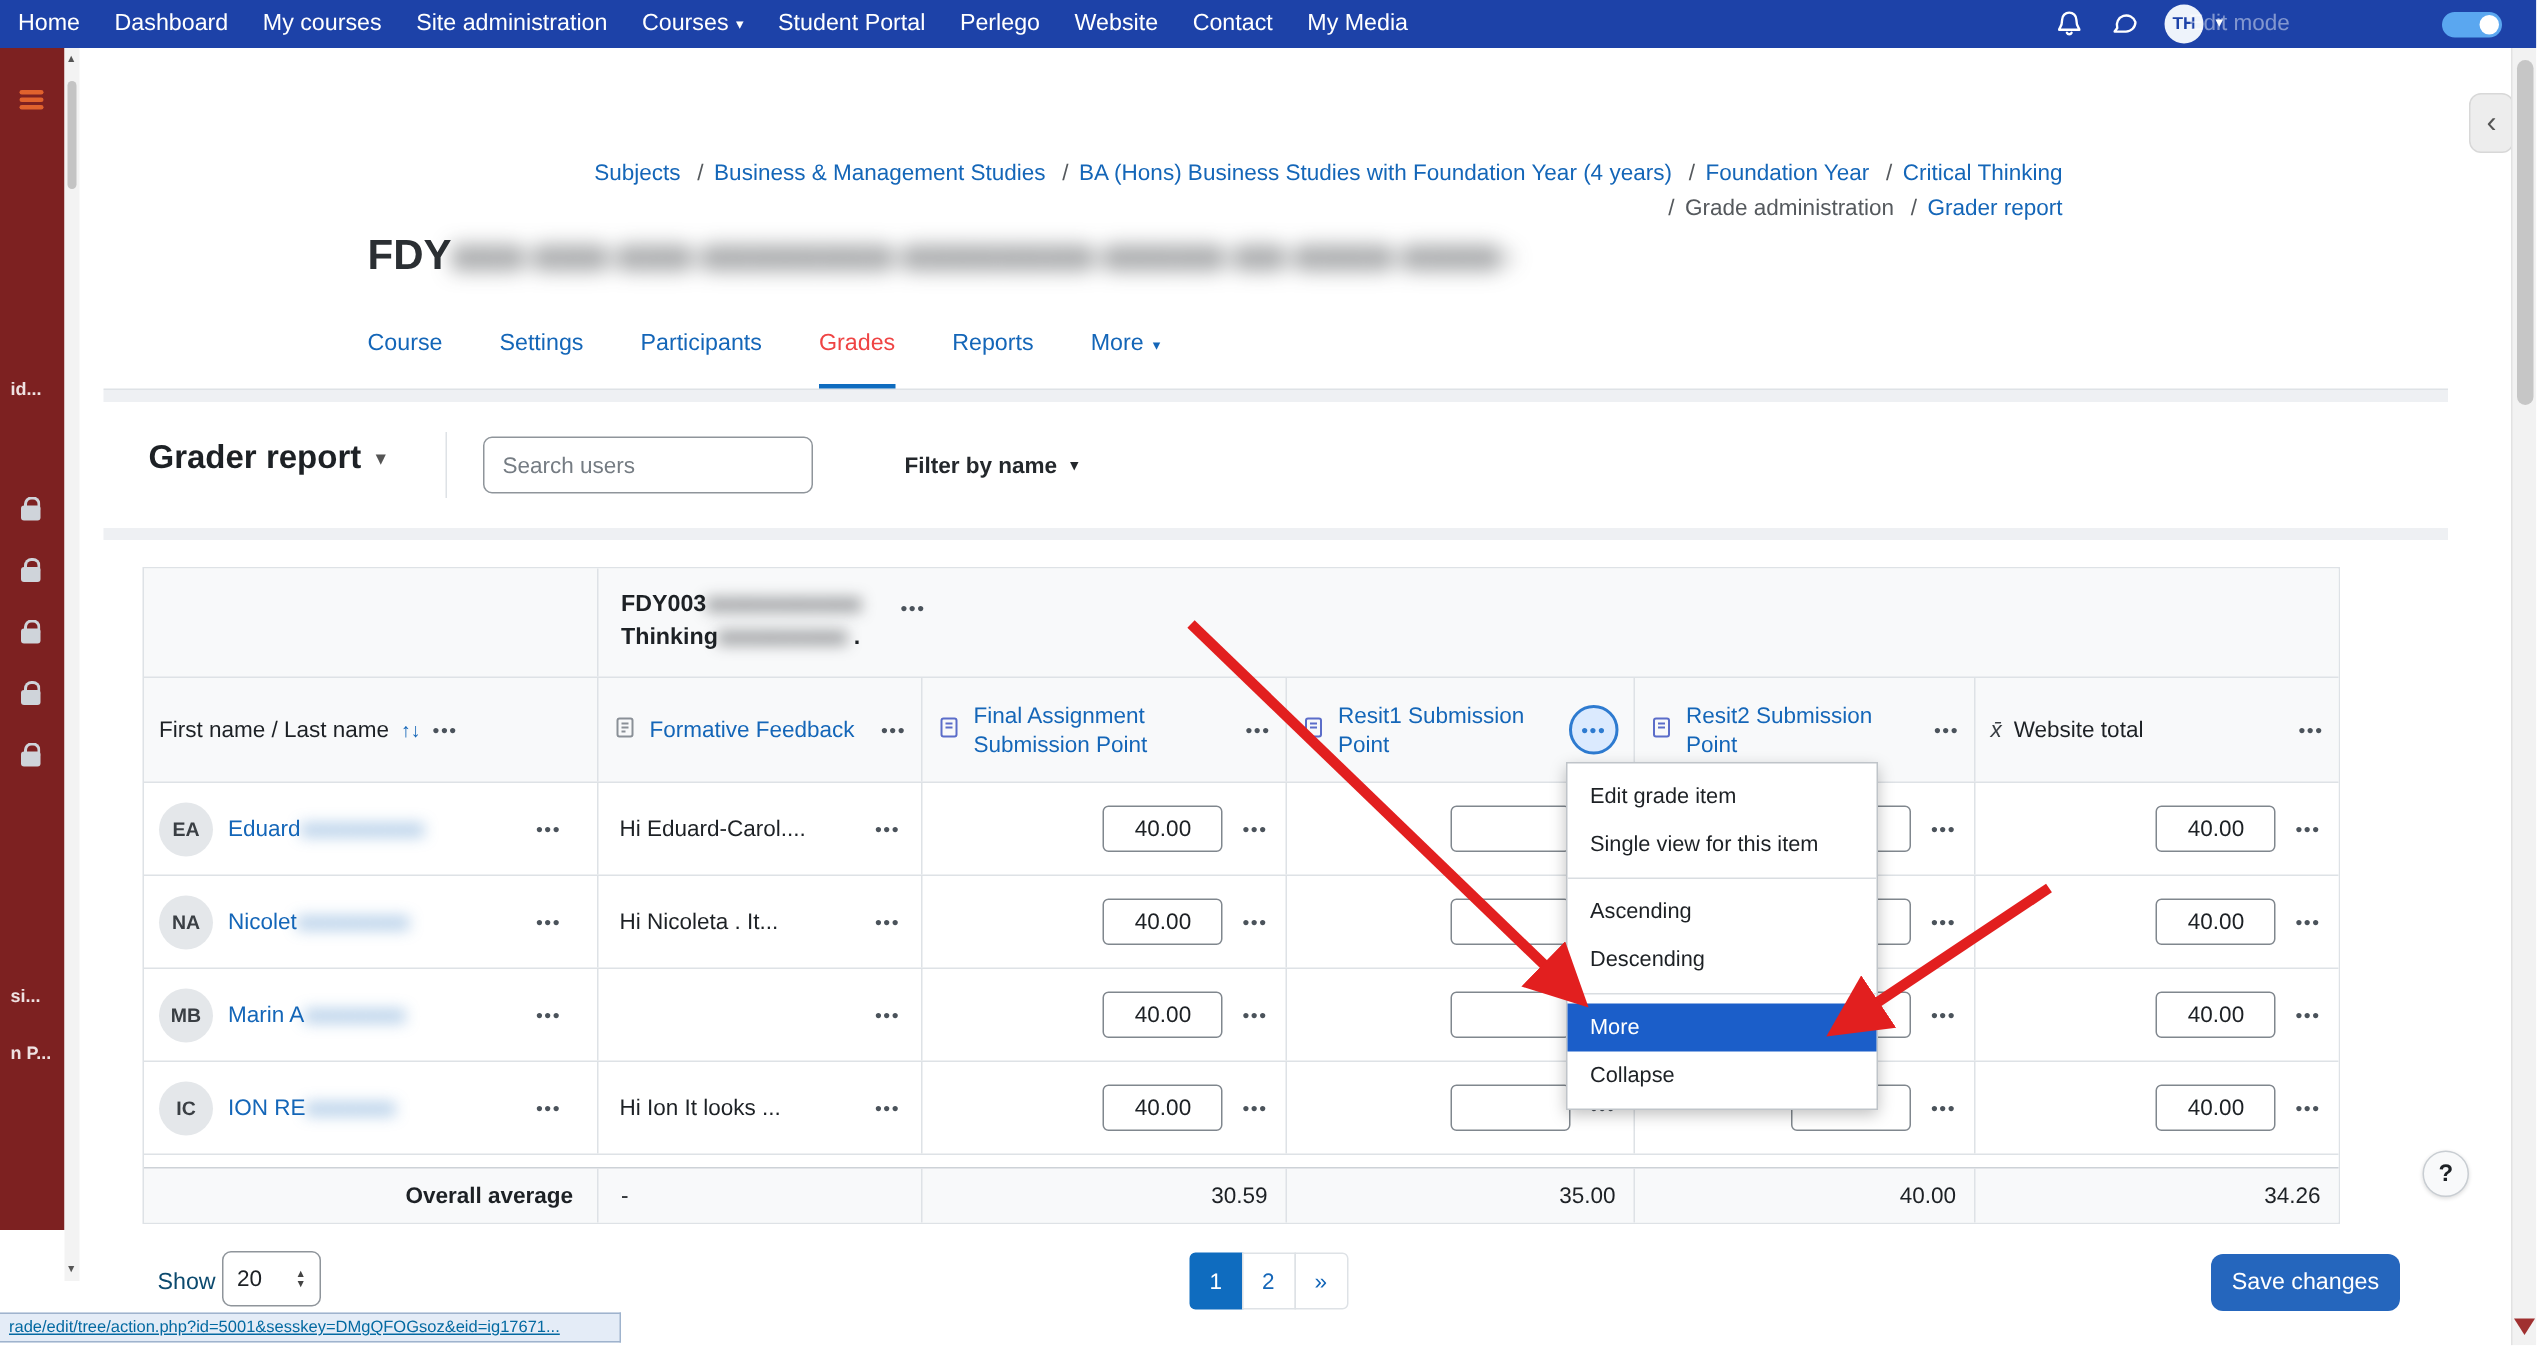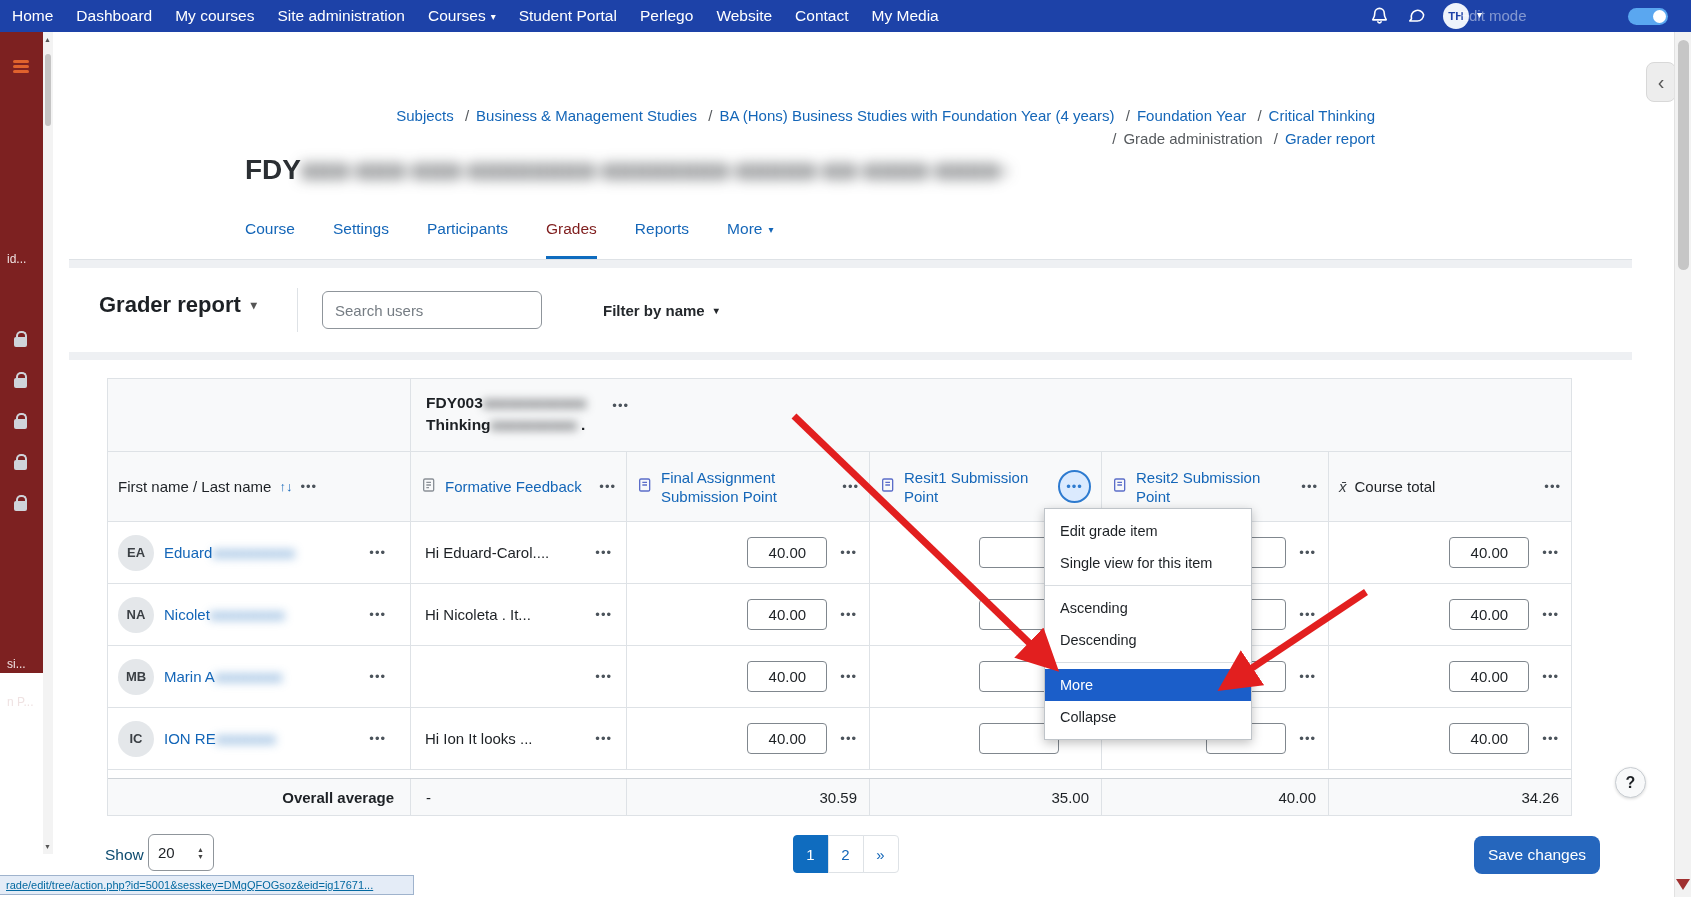--- a/index.html
+++ b/index.html
@@ -15,21 +15,21 @@
   .top-icon { position:absolute; top:6px; }
   .avatar { position:absolute; left:1443px; top:3px; width:26px; height:26px; border-radius:50%;
             background:#eef3fb; color:#1d42a8; font-size:11.5px; font-weight:700;
             display:flex; align-items:center; justify-content:center; }
   .avatar-caret { position:absolute; left:1477px; top:9px; color:#fff; font-size:10px; }
   .editmode-label { position:absolute; left:1459px; top:7px; color:rgba(255,255,255,.45); font-size:15px; }
   .toggle { position:absolute; left:1628px; top:8px; width:40px; height:17px; border-radius:9px; background:#5aa7f0; }
   .toggle::after { content:""; position:absolute; right:2px; top:2px; width:13px; height:13px; border-radius:50%; background:#fff; }
 
   
-  .sidebar { position:absolute; left:0; top:32px; width:43px; height:641px; background:#7d2121; z-index:10; }
+  .sidebar { position:absolute; left:0; top:32px; width:43px; height:788px; background:#7d2121; z-index:10;font-weight:bold; }
   .hamburger { position:absolute; left:13px; top:28px; width:16px; height:13px; }
   .hamburger i { display:block; height:3px; margin-bottom:2px; background:#e0622d; border-radius:2px; }
   .side-label { position:absolute; left:7px; color:#efe2e2; font-size:12px; white-space:nowrap; width:34px; overflow:hidden; }
   .lock-icon { position:absolute; left:14px; width:13px; height:10px; background:#cfd4da; border-radius:2px; }
   .lock-icon::before { content:""; position:absolute; left:2px; top:-6px; width:7px; height:7px;
                        border:2px solid #cfd4da; border-bottom:none; border-radius:5px 5px 0 0; }
   .side-scroll { position:absolute; left:43px; top:32px; width:10px; height:822px; background:#f3f3f3; z-index:11; }
   .ss-arrow { position:absolute; left:1px; font-size:7px; color:#555; }
   .ss-thumb { position:absolute; left:2px; top:22px; width:6px; height:72px; background:#c4c4c4; border-radius:3px; }
 
@@ -43,36 +43,36 @@
   .crumb a { color:#1466b8; text-decoration:none; cursor:pointer; }
   .crumb .plain { color:#55595d; }
   .crumb .sep { color:#55595d; margin:0 7px; }
   .page-title { position:absolute; left:176px; top:94px; font-size:28px; font-weight:700; color:#2b2f33; white-space:nowrap; }
   .blur { filter:blur(5px); user-select:none; }
   .blur-strong { filter:blur(7px); user-select:none; }
   .tabstrip { position:absolute; left:0; right:0; top:152px; height:48px; border-bottom:1px solid #dee2e6;
               display:flex; gap:38px; padding-left:176px; }
   .tab { font-size:15.5px; color:#1466b8; cursor:pointer; display:flex; align-items:flex-start; gap:6px; padding-top:8px; height:100%; }
   .tab .nav-caret { color:#1466b8; margin-top:4px; }
-  .tab.active { color:#7f1d1d; border-bottom:3px solid #0f6cbf; }
+  .tab.active { color:#ef4444; border-bottom:3px solid #0f6cbf; }
 
   
   .grader-heading { position:absolute; left:30px; top:24px; font-size:22px; font-weight:700; color:#1d2125;
                     display:flex; align-items:center; gap:10px; }
   .grader-heading .nav-caret { color:#555; font-size:12px; }
   .vdivider { position:absolute; left:228px; top:20px; width:1px; height:44px; background:#dee2e6; }
   .search-input { position:absolute; left:253px; top:23px; width:220px; height:38px; border:1px solid #8f959b;
                   border-radius:6px; padding:0 12px; font-size:15px; font-family:inherit; color:#333; }
   .search-input::placeholder { color:#757c83; }
   .filter-btn { position:absolute; left:534px; top:23px; height:38px; display:flex; align-items:center; gap:9px;
                 font-size:15px; font-weight:600; color:#24282c; cursor:pointer; }
   .filter-btn .nav-caret { color:#24282c; }
 
   
-  .tbl { position:absolute; left:26px; top:18px; width:1465px; border:1px solid #dee2e6; font-size:15px; background:#fff;margin-left:12px; }
+  .tbl { position:absolute; left:26px; top:18px; width:1465px; border:1px solid #dee2e6; font-size:15px; background:#fff; }
   .trow { display:flex; background:#fff; }
   .c { border-right:1px solid #dee2e6; display:flex; align-items:center; }
   .c:last-child { border-right:none; }
   .w-name{width:303px;} .w-form{width:216px;} .w-final{width:243px;} .w-r1{width:232px;} .w-r2{width:227px;} .w-tot{width:242px;}
   .th1 { height:73px; background:#f8f9fa; border-bottom:1px solid #dee2e6; }
   .th1 .course-cell { flex:1; display:flex; align-items:flex-start; gap:26px; padding:13px 0 0 15px; border-right:none; }
   .course-lines { font-weight:700; font-size:15.5px; line-height:22px; color:#1d2125; }
   .th2 { height:70px; background:#f8f9fa; border-bottom:1px solid #dee2e6; }
   .th2 .c { padding:0 10px; gap:8px; }
   .th2 a { color:#1466b8; text-decoration:none; line-height:19px; cursor:pointer; }
@@ -323,21 +323,21 @@
             <svg width="16" height="16" viewBox="0 0 24 24" fill="none" stroke="#5b6dc9" stroke-width="2">
                 <rect x="4" y="3" width="15" height="18" rx="2"></rect>
                 <path d="M8 8h7M8 12h7"></path>
               </svg>
           </span>
           <a style="flex:1;">Resit2 Submission Point</a>
           <span class="dots">•••</span>
         </div>
         <div class="c w-tot">
           <i class="hicon" style="color:#3a3f44; font-size:15px;">x̄</i>
-          <span class="col-label-dark" style="flex:1;">Course total</span>
+          <span class="col-label-dark" style="flex:1;">Website total</span>
           <span class="dots">•••</span>
         </div>
       </div>
 
       <div class="trow tr">
         <div class="c w-name name-cell">
           <span class="row-avatar">EA</span>
           <span class="flex1"><a class="name-link">Eduard</a><a class="name-link blur">xxxxxxxxxxx</a></span>
           <span class="dots" style="margin-right:24px;">•••</span>
         </div>

